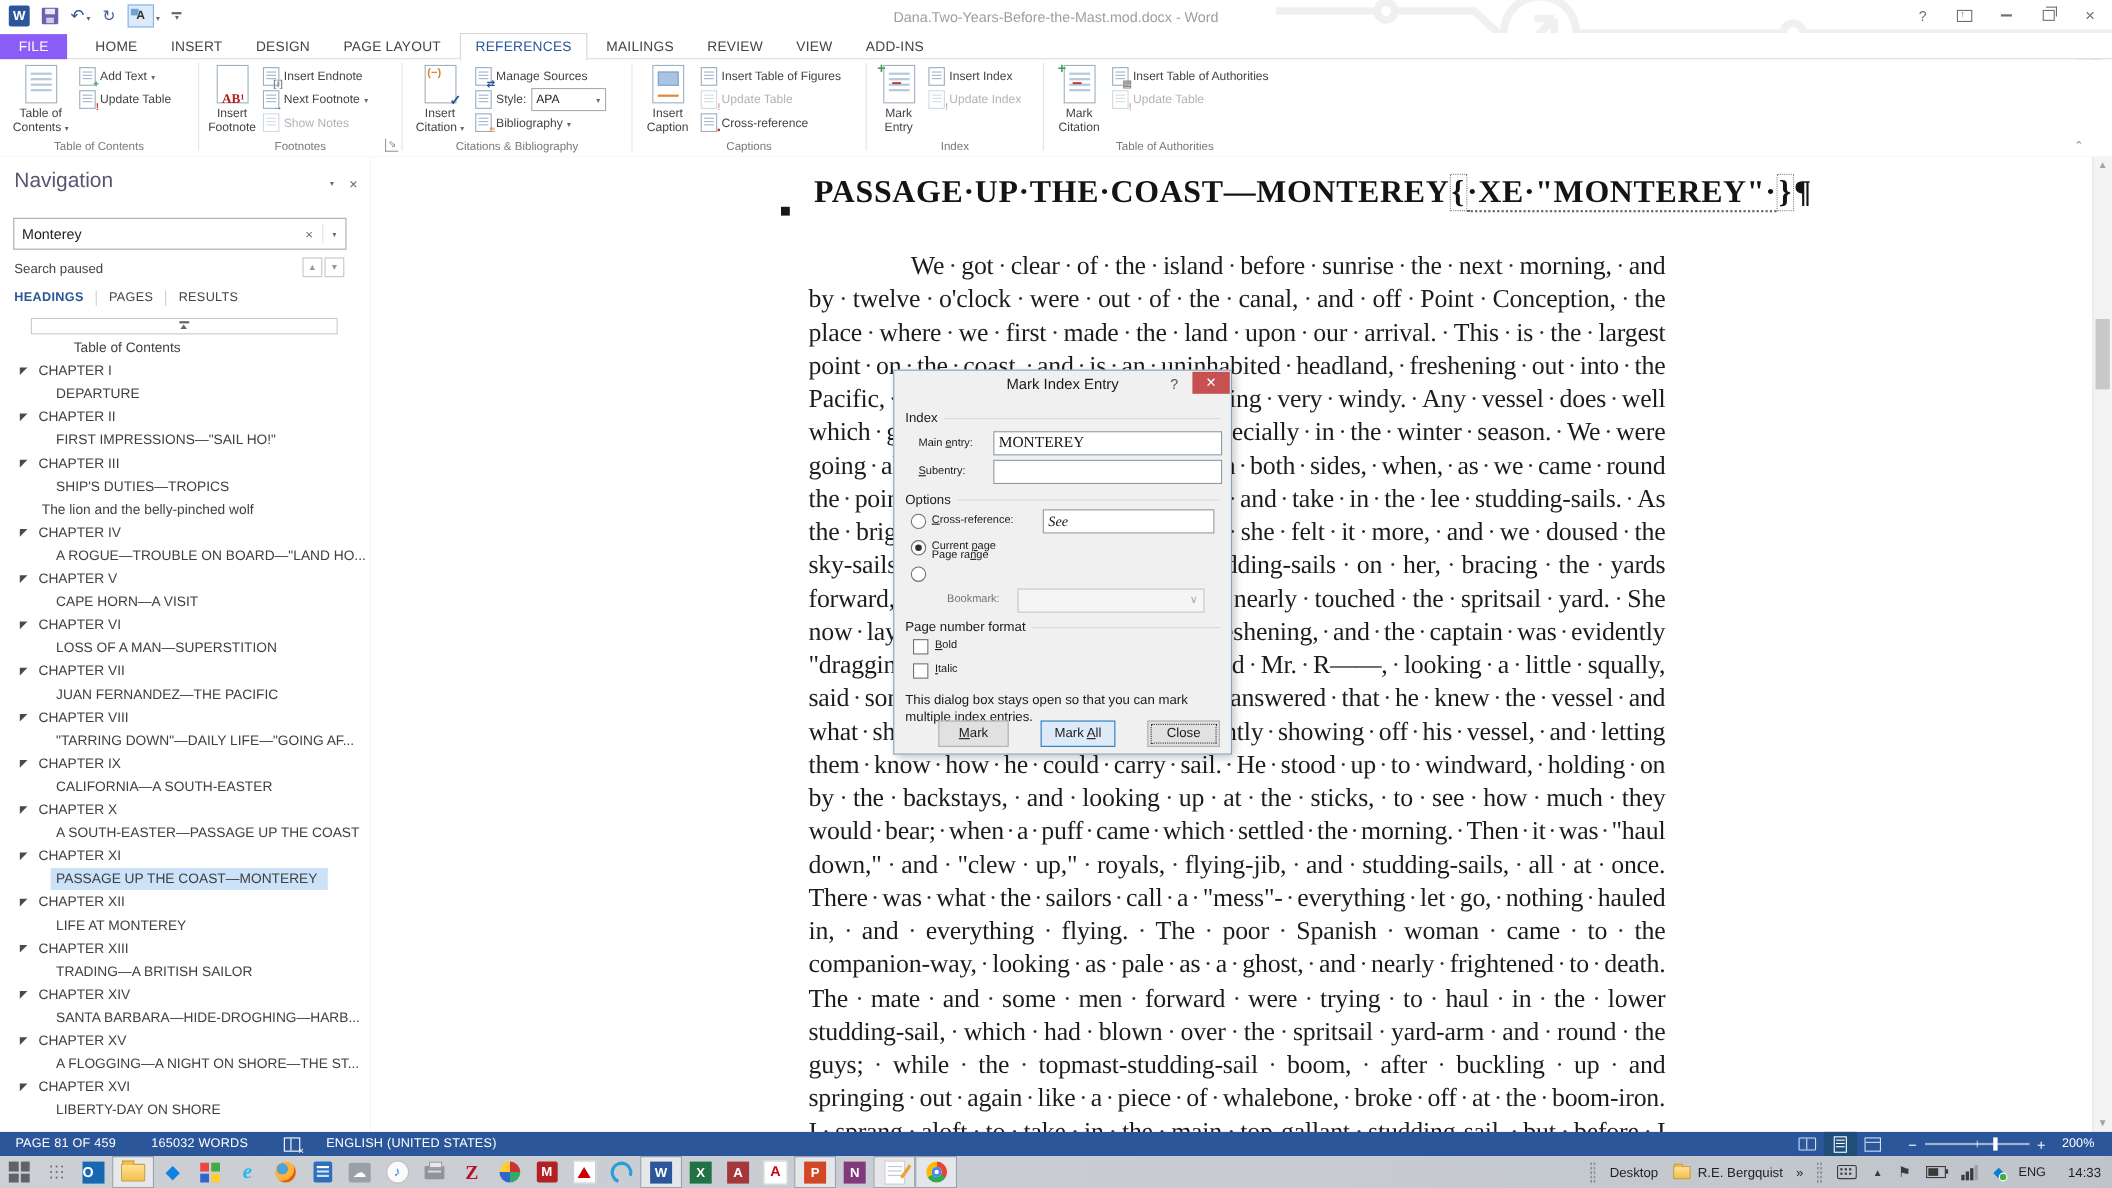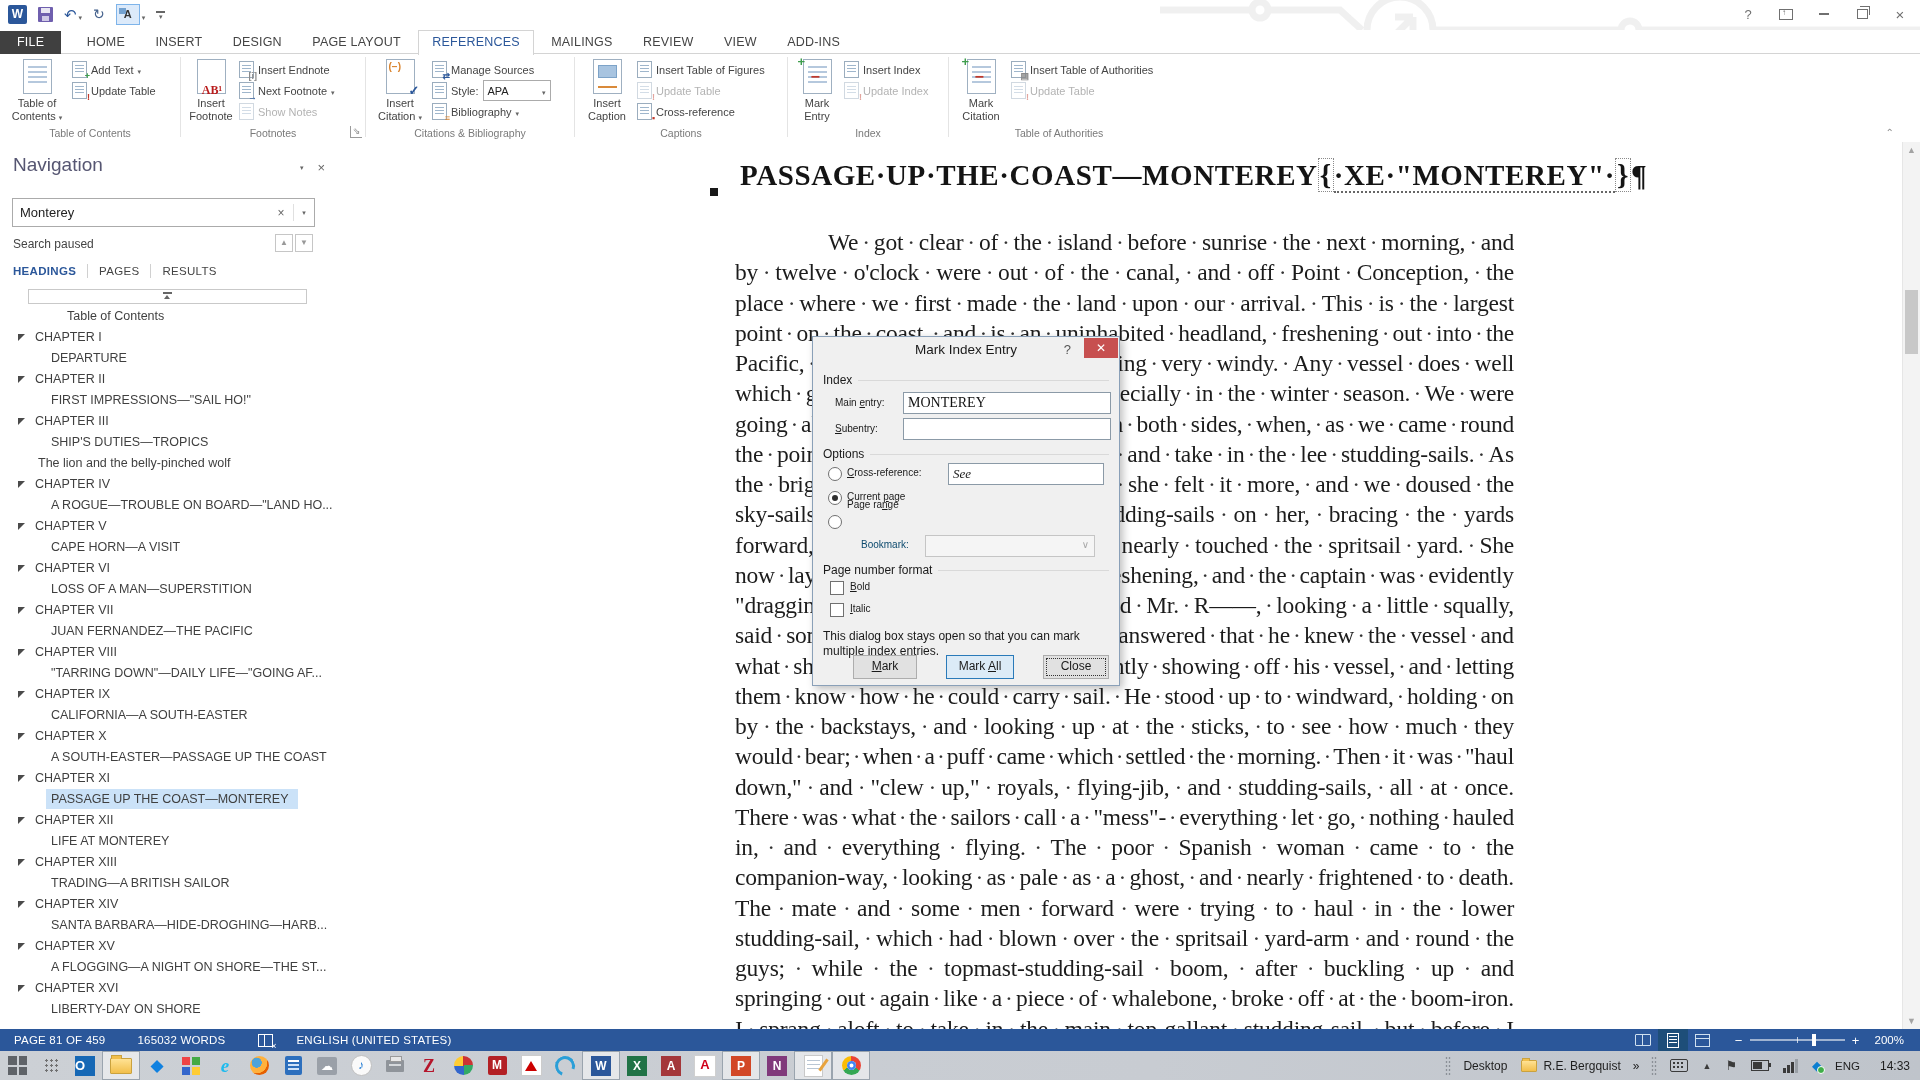--- a/index.html
+++ b/index.html
@@ -38,21 +38,21 @@
   .userchip{position:absolute;right:10px;top:33px;display:flex;align-items:center;gap:6px;
             font-size:12.5px;color:#444;}
   .avatar{width:22px;height:26px;border-radius:2px;
           background:linear-gradient(135deg,#8a9a6b 0 40%,#b5a98c 40% 70%,#64724e 70%);}
 
   
   .tabsrow{position:absolute;left:0;top:30px;width:1920px;height:24px;background:#fff;}
   .tabsrow .underline{position:absolute;left:0;right:0;bottom:0;height:1px;background:#d4d4d4;}
   .rtab{position:relative;display:inline-block;height:23px;line-height:23px;padding:0 13px;
         font-size:12.5px;color:#444;letter-spacing:.2px;}
-  .rtab.file{background:#404040;color:#fff;padding:0 17px;margin-right:8px;}
+  .rtab.file{background:#8b5cf6;color:#fff;padding:0 17px;margin-right:8px;}
   .rtab.active{background:#fff;color:#2b579a;border:1px solid #d4d4d4;border-bottom:none;z-index:3;height:24px;}
 
   
   .ribbon{position:absolute;left:0;top:54px;width:1920px;height:88px;background:#fff;
           border-bottom:1px solid #d4d4d4;display:flex;}
   .rgroup{position:relative;display:flex;align-items:flex-start;padding:3px 6px 0 6px;height:84px;}
   .rsep{width:1px;background:#e4e4e4;margin:3px 0;height:80px;flex:0 0 auto;}
   .glabel{position:absolute;left:0;right:0;bottom:2px;text-align:center;font-size:10.5px;color:#7a7a7a;}
   .bigbtn{display:flex;flex-direction:column;align-items:center;width:62px;padding-top:2px;}
   .blabel{font-size:11px;line-height:13px;color:#444;text-align:center;margin-top:3px;}
@@ -308,20 +308,21 @@
     <span class="redoic">↻</span>
     <span class="qat-ic">
         <span class="qatA"><i></i>A</span>
         <span class="car"></span>
       </span>
     <span class="qatmore">
         <b></b>
         <span>▾</span>
       </span>
   </div>
+  <div class="apptitle">Dana.Two-Years-Before-the-Mast.mod.docx - Word</div>
   <div class="winbtns">
     <span class="winbtn">?</span>
     <span class="winbtn">
         <span class="ic-ribdisp"></span>
       </span>
     <span class="winbtn">
         <span class="ic-min"></span>
       </span>
     <span class="winbtn">
         <span class="ic-restore"></span>
@@ -1341,21 +1342,21 @@
     <span>Options</span>
       <span class="rule"></span>
   </div>
   <span class="radio" style="left:15px;top:130px;"></span>
   <div class="dlabel" style="left:34px;top:130px;"><span class="u">C</span><span>ross-reference:</span></div>
   <div class="dinput" style="left:135px;top:126px;width:146px;font:italic 13px/20px 'Liberation Serif',serif;">See</div>
   <span class="radio on" style="left:15px;top:154px;"></span>
   <div class="dlabel" style="left:34px;top:154px;"><span>Current </span><span class="u">p</span><span>age</span></div>
   <span class="radio" style="left:15px;top:178px;"></span>
   <div class="dlabel" style="left:34px;top:162px;"><span>Page ra</span><span class="u">n</span><span>ge</span></div>
-  <div class="dlabel" style="left:48px;top:202px;color:#0c4a6e;">Bookmark:</div>
+  <div class="dlabel" style="left:48px;top:202px;color:#737373;">Bookmark:</div>
   <div class="dcombo" style="left:112px;top:198px;"></div>
 
   <div class="dsect" style="top:226px;">
     <span>Page number format</span>
       <span class="rule"></span>
   </div>
   <span class="chk" style="left:17px;top:244px;"></span>
   <div class="dlabel" style="left:37px;top:244px;"><span class="u">B</span><span>old</span></div>
   <span class="chk" style="left:17px;top:266px;"></span>
   <div class="dlabel" style="left:37px;top:266px;"><span class="u">I</span><span>talic</span></div>

